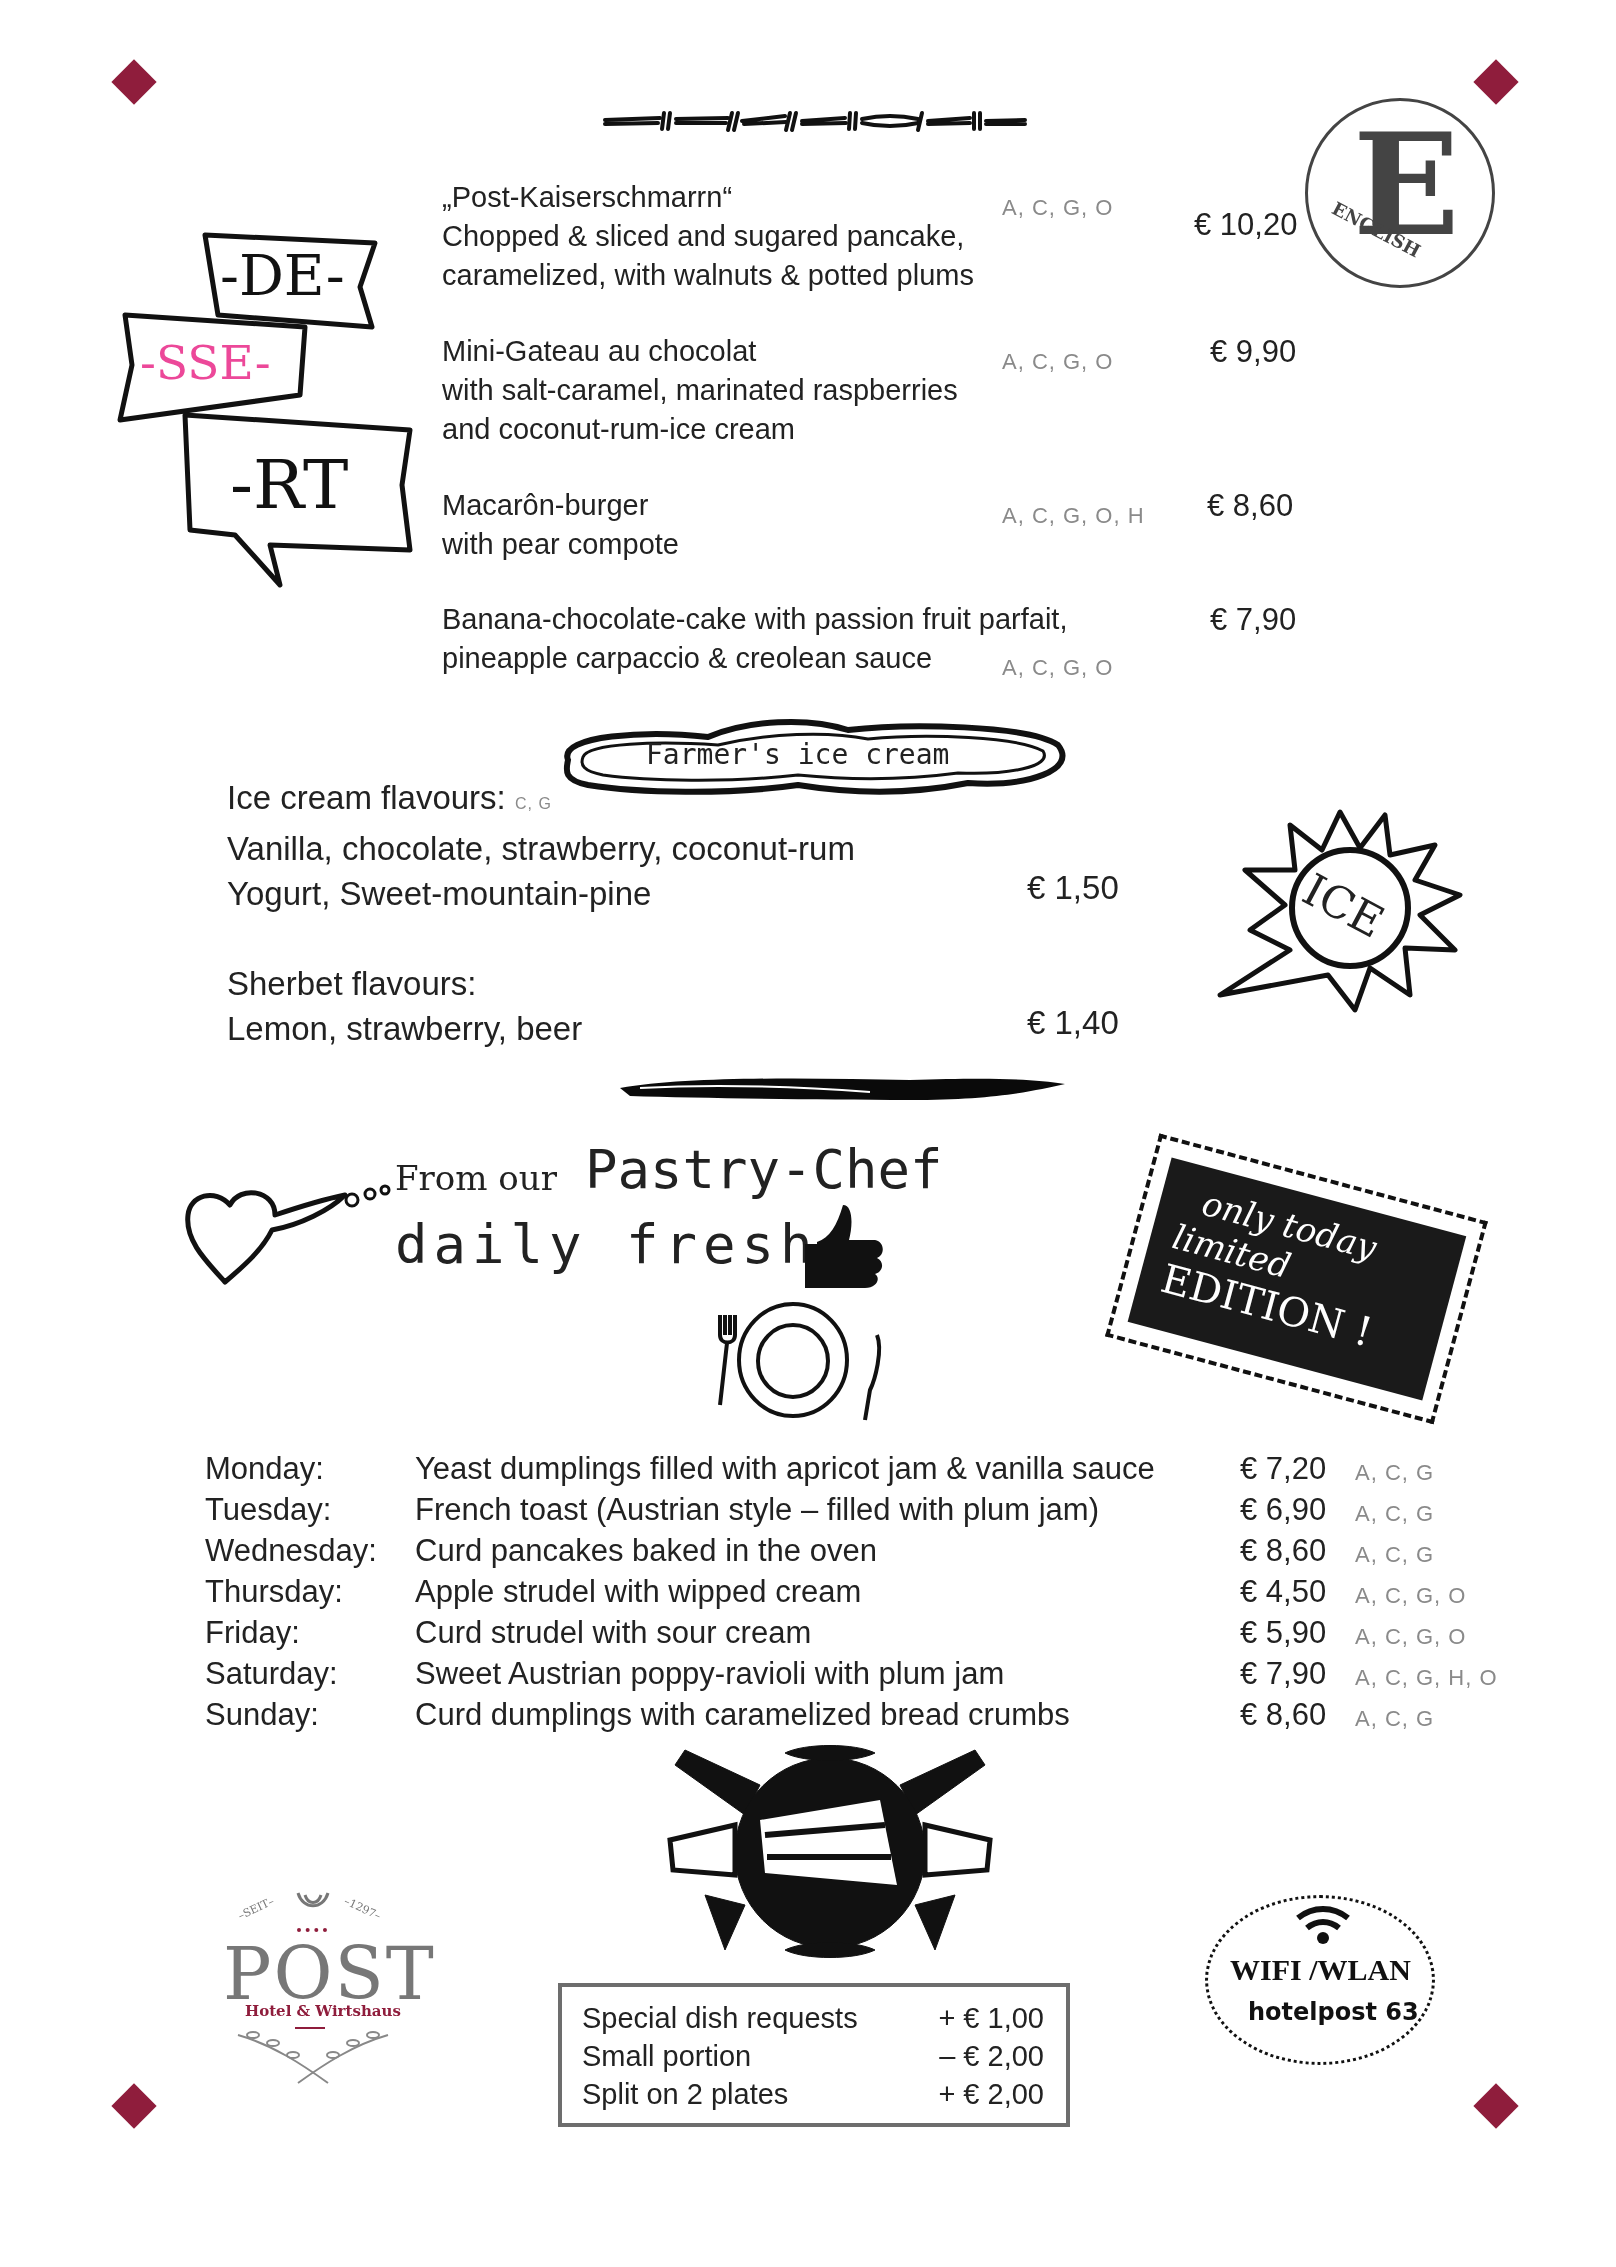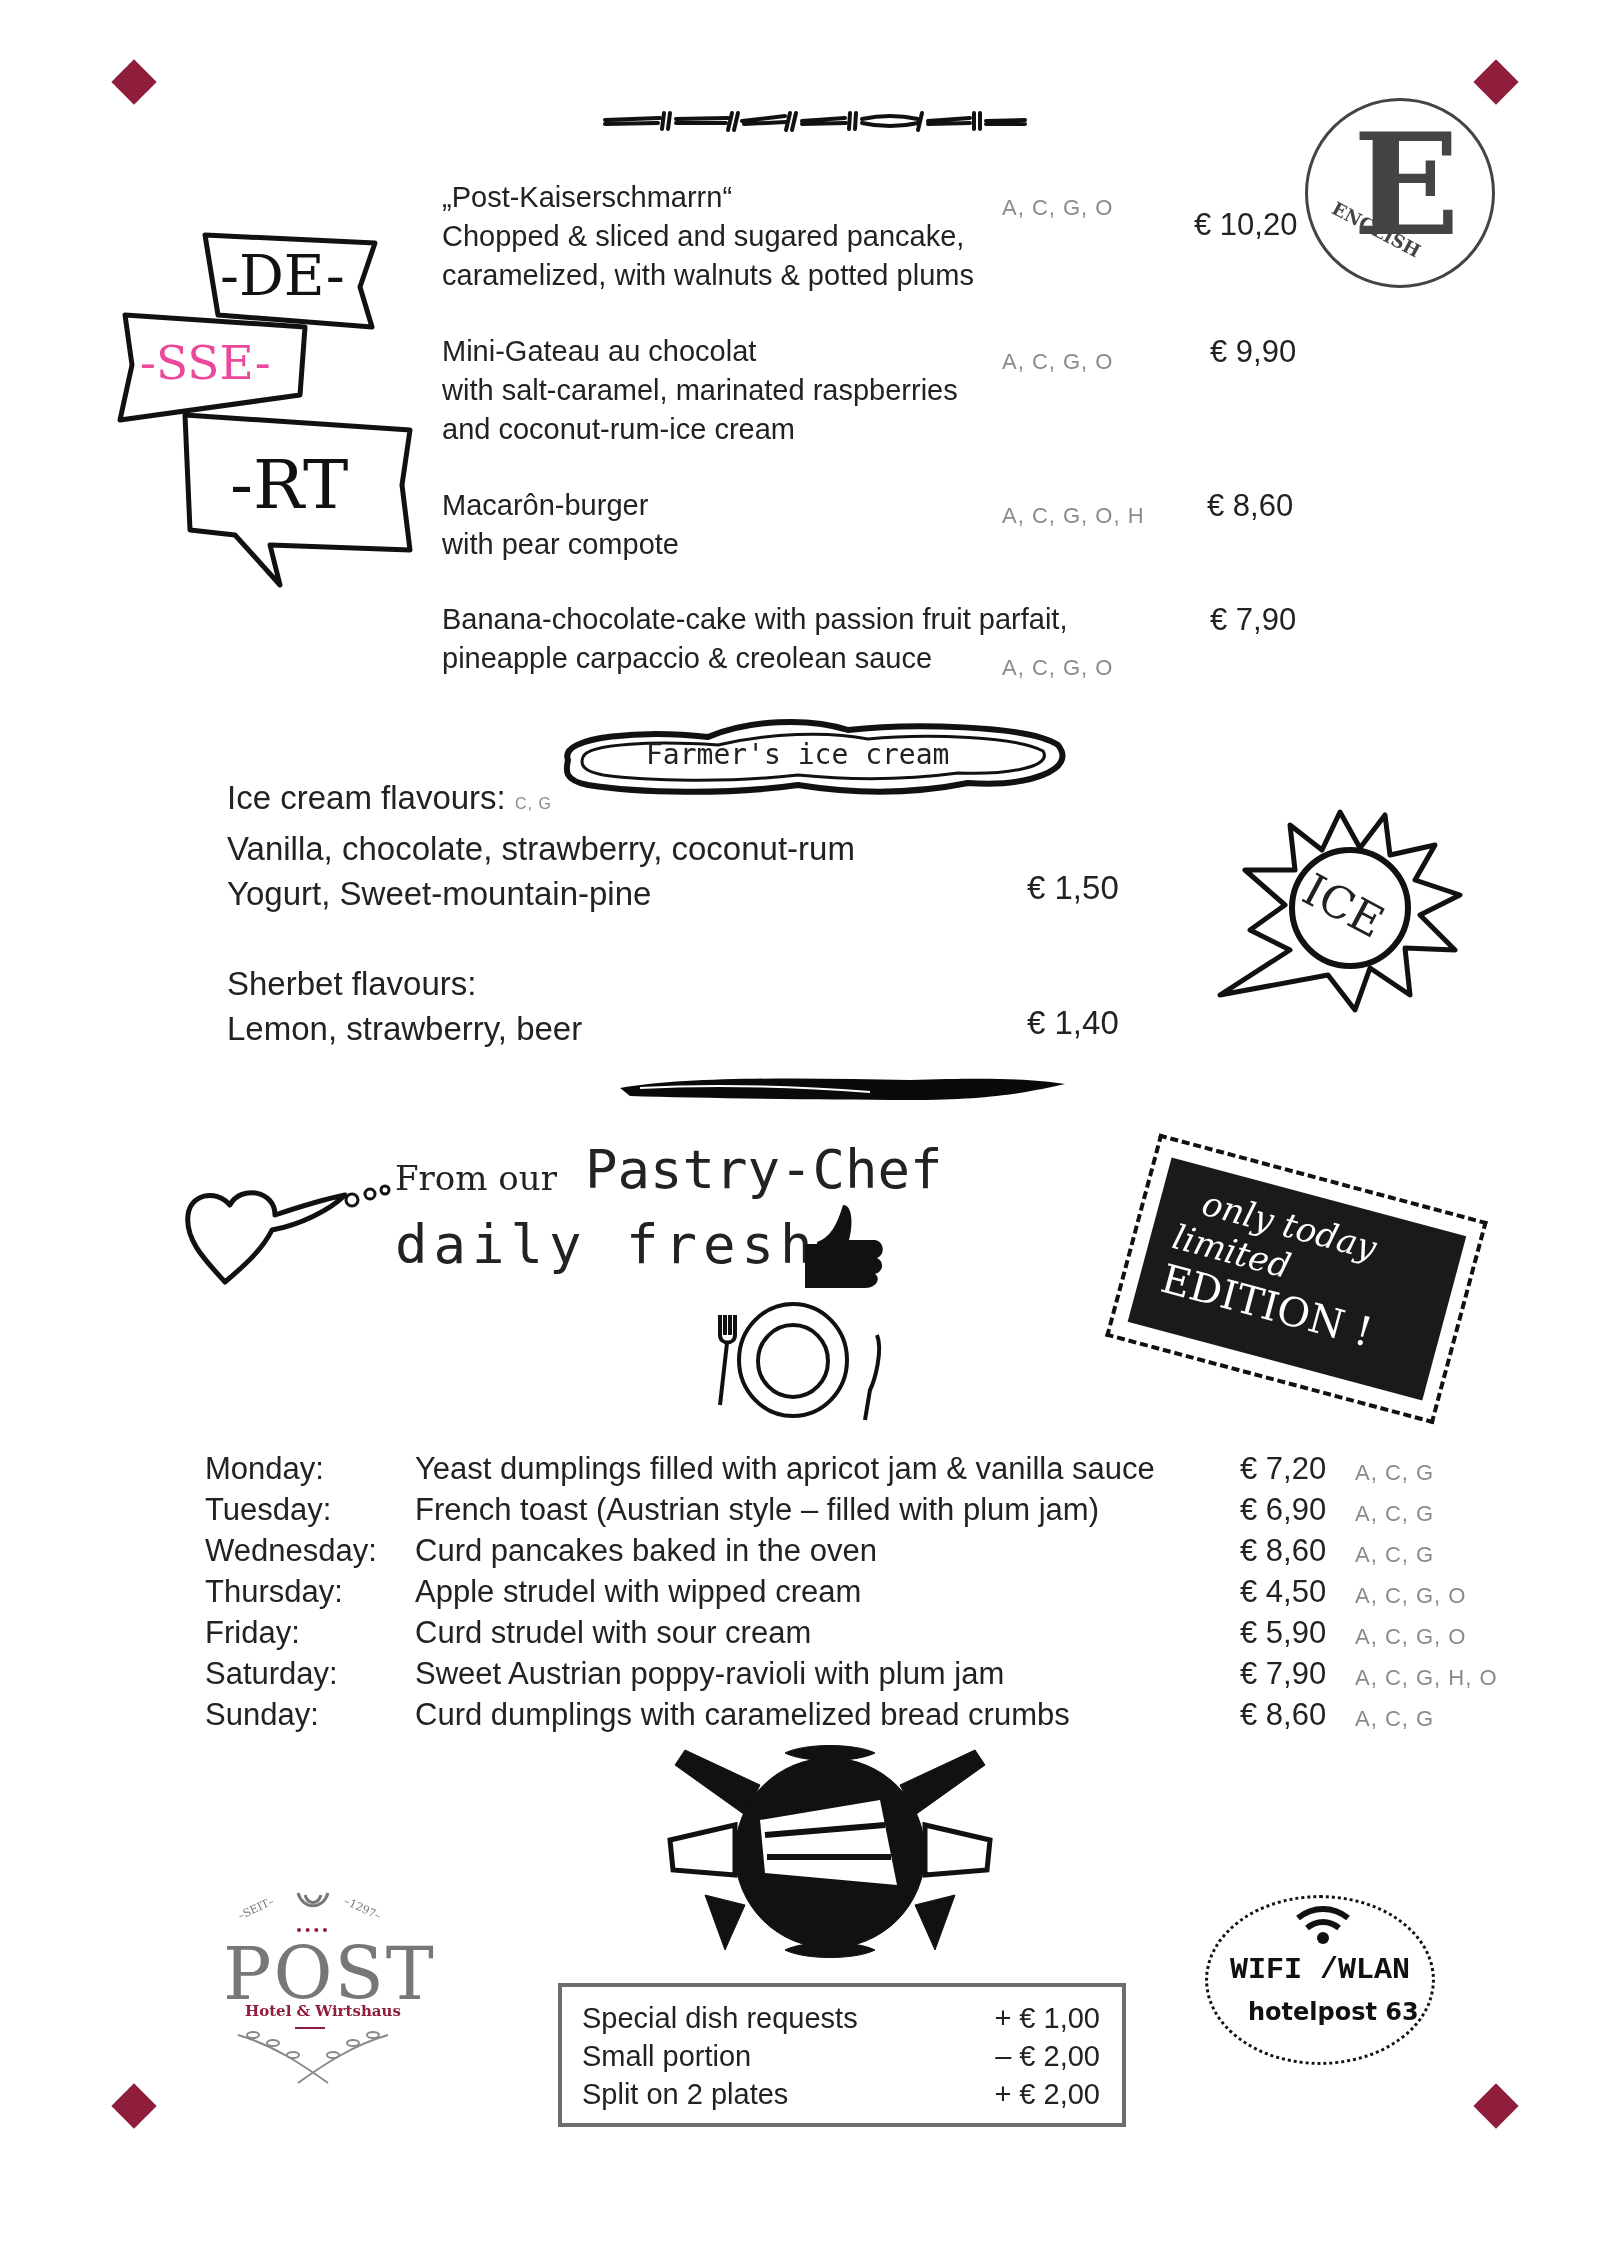--- a/index.html
+++ b/index.html
@@ -12,21 +12,21 @@
     .dish { font-size: 29px; line-height: 39px; font-weight: 400; }
     .price { font-size: 31px; }
     .ice { font-size: 33px; line-height: 45px; }
     .serif-title { font-family: "DejaVu Serif", serif; }
     .mono { font-family: "DejaVu Sans Mono", monospace; }
     .week-row { position: absolute; left: 205px; font-size: 31px; line-height: 41px; white-space: nowrap; }
     .week-row .day { position: absolute; left: 0; }
     .week-row .wdish { position: absolute; left: 210px; }
     .week-row .wprice { position: absolute; left: 1035px; }
     .week-row .wall { position: absolute; left: 1150px; top: 4px; font-size: 22px; }
-    .extras { position: absolute; left: 558px; top: 1983px; width: 568px; height: 144px; border: 4px solid #6d6d6d; box-sizing: border-box; }
+    .extras { position: absolute; left: 558px; top: 1983px; width: 512px; height: 144px; border: 4px solid #6d6d6d; box-sizing: border-box; }
     .extras .row { position: absolute; left: 20px; right: 20px; font-size: 29px; line-height: 38px; }
     .extras .row .lbl { position: absolute; left: 0; }
     .extras .row .amt { position: absolute; right: 2px; }
   </style>
 </head>
 <body>
 
 <div class="diamond" style="left:118px;top:66px;"></div>
 <div class="diamond" style="left:1480px;top:66px;"></div>
 <div class="diamond" style="left:118px;top:2090px;"></div>
@@ -268,15 +268,15 @@
     </g>
   </svg>
 </div>
 
 <div class="abs" style="left:1205px;top:1895px;width:230px;height:170px;border:3px dotted #111;border-radius:50%;box-sizing:border-box;">
   <svg width="60" height="40" viewBox="0 0 60 40" style="position:absolute;left:85px;top:8px;">
     <path d="M5 12 C20 0 40 0 55 12" stroke="#111" stroke-width="6" fill="none"></path>
     <path d="M14 22 C24 14 36 14 46 22" stroke="#111" stroke-width="6" fill="none"></path>
     <circle cx="30" cy="32" r="6" fill="#111"></circle>
   </svg>
-  <div class="abs" style="left:22px;top:55px;font-family:Liberation Mono, monospace;font-size:30px;font-weight:bold;color:#111;white-space:nowrap;">WIFI /WLAN</div>
+  <div class="abs" style="left:22px;top:55px;font-family:Liberation Serif, serif;font-size:30px;font-weight:bold;color:#111;white-space:nowrap;">WIFI /WLAN</div>
   <div class="abs" style="left:40px;top:100px;font-family:'DejaVu Sans', sans-serif;font-size:24px;font-weight:bold;color:#111;white-space:nowrap;">hotelpost 63</div>
 </div>
 
 </body></html>

